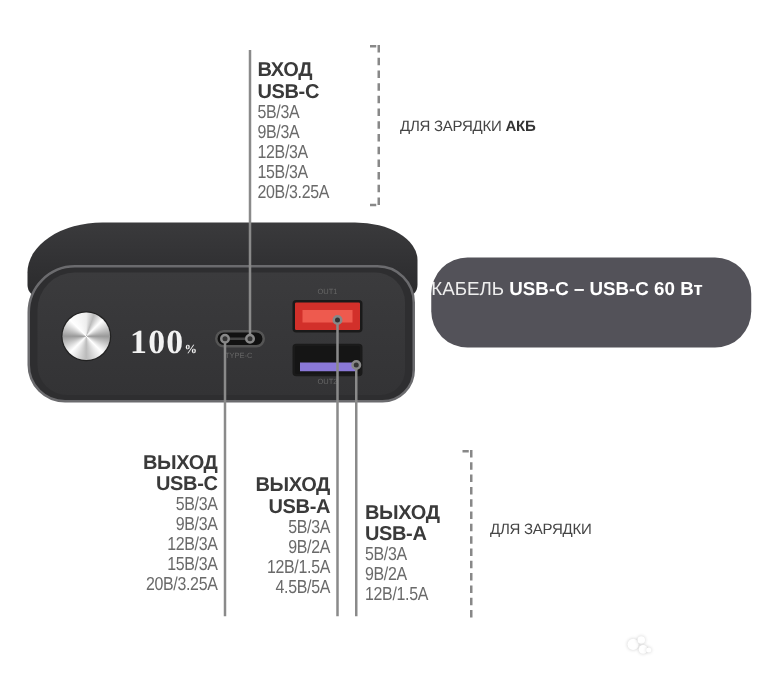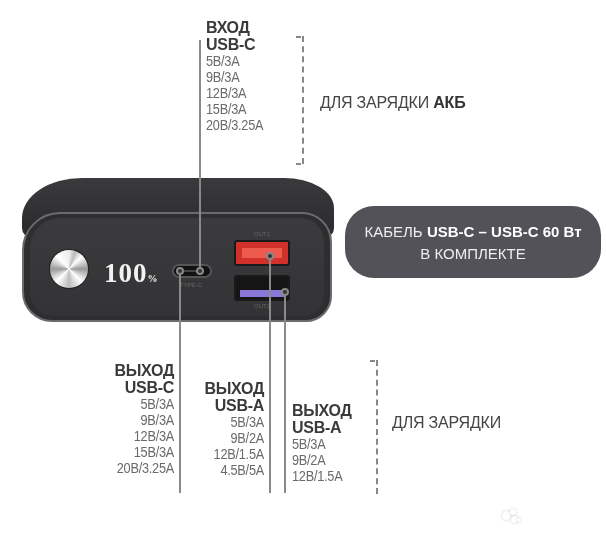--- a/index.html
+++ b/index.html
@@ -5,23 +5,23 @@
   html,body{margin:0;padding:0;background:#fff;}
   body{width:606px;height:540px;position:relative;overflow:hidden;font-family:"Liberation Sans",sans-serif;}
   .spec{position:absolute;font-family:"Liberation Sans",sans-serif;color:#555;font-size:15px;line-height:16px;letter-spacing:-0.3px;}
   .spec .t{font-weight:bold;color:#3a3a3a;font-size:16px;line-height:17px;}
   .spec .v{font-weight:normal;color:#6a6a6a;transform:scaleX(0.85);transform-origin:left;white-space:nowrap;}
   .spec.right .v{transform-origin:right;}
   .spec.right{text-align:right;}
   .vline{position:absolute;width:2px;background:#8a8a8a;}
   .dash{position:absolute;border-left:2px dashed #888;}
   .dashcap{position:absolute;height:2px;width:5px;background:#888;}
-  .label{position:absolute;color:#444;font-size:16px;letter-spacing:-0.2px;white-space:nowrap;}
+  .label{position:absolute;color:#444;font-size:12px;letter-spacing:-0.2px;white-space:nowrap;}
   .label b{color:#333;}
-  .banner{position:absolute;left:345px;top:206px;width:256px;height:72px;background:#535259;color:#eee;text-align:center;font-size:15px;line-height:22px;box-sizing:border-box;padding-top:15px;border-radius:29px;}
+  .banner{position:absolute;left:345px;top:206px;width:256px;height:72px;background:#535259;color:#eee;font-size:15px;line-height:22px;box-sizing:border-box;padding-top:15px;border-radius:29px;}
   .banner b{color:#fff;}
   
   .bank-top{position:absolute;left:22px;top:178px;width:312px;height:60px;background:linear-gradient(#3a3a3c,#2a2a2c);border-radius:60px 50px 10px 10px / 40px 30px 10px 10px;}
   .bank-face{position:absolute;left:22px;top:212px;width:310px;height:110px;background:#2e2e30;border-radius:38px 30px 26px 30px;border:2px solid #6b6b6e;box-sizing:border-box;}
   .bank-inner{position:absolute;left:30px;top:218px;width:294px;height:98px;background:linear-gradient(#3b3b3d,#333335);border-radius:30px 24px 20px 24px;}
   .btn-power{position:absolute;left:50px;top:250px;width:38px;height:38px;border-radius:50%;background:conic-gradient(#eee 0deg,#bbb 20deg,#fff 45deg,#999 90deg,#fff 135deg,#bbb 180deg,#fff 225deg,#999 270deg,#fff 315deg,#eee 360deg);box-shadow:0 0 0 1px #222;}
   .display{position:absolute;left:104px;top:256px;color:#f2f2f2;font-family:Liberation Serif, serif;font-size:27px;letter-spacing:1px;font-weight:bold;line-height:34px;}
   .display .pct{font-size:10px;letter-spacing:0;}
   .usbc{position:absolute;left:172px;top:264px;width:40px;height:14px;border-radius:8px;background:#111;border:2px solid #555;box-sizing:border-box;}
   .usbc::after{content:"";position:absolute;left:6px;top:4px;width:24px;height:2px;background:#444;border-radius:2px;}
@@ -31,41 +31,40 @@
   .usba-purple::after{content:"";position:absolute;left:4px;top:13px;width:44px;height:7px;background:#8a78d8;}
   .dot{position:absolute;width:8px;height:8px;border-radius:50%;border:2px solid #888;box-sizing:border-box;background:#333;}
   .portlbl{position:absolute;font-size:6px;color:#666;}
   .avito{position:absolute;left:502px;top:503px;color:rgba(255,255,255,0.95);font-size:22px;font-weight:bold;text-shadow:0 0 3px rgba(0,0,0,0.18);}
   .avito .bubbles{display:inline-block;width:22px;position:relative;height:14px;}
   .avito .bubbles i{position:absolute;border-radius:50%;background:#fff;box-shadow:0 0 3px rgba(0,0,0,0.2);}
 </style>
 </head>
 <body>
 
-<div class="spec" style="left:206px;top:19px;">
+<div class="spec" style="left:206px;top:48px;">
   <div class="t">ВХОД</div>
   <div class="t">USB-C</div>
   <div class="v">5В/3А</div>
   <div class="v">9В/3А</div>
   <div class="v">12В/3А</div>
   <div class="v">15В/3А</div>
   <div class="v">20В/3.25А</div>
 </div>
 
 <div class="dash" style="left:302px;top:36px;height:128px;"></div>
 <div class="dashcap" style="left:296px;top:36px;"></div>
 <div class="dashcap" style="left:296px;top:163px;"></div>
 
 <div class="label" style="left:320px;top:94px;">
   <span>ДЛЯ ЗАРЯДКИ </span><b>АКБ</b>
 </div>
 
 <div class="banner">
   <div><span>КАБЕЛЬ </span><b>USB-C – USB-C 60 Вт</b></div>
-  <div>В КОМПЛЕКТЕ</div>
 </div>
 
 <div>
   <div class="bank-top"></div>
   <div class="bank-face"></div>
   <div class="bank-inner"></div>
   <div class="btn-power"></div>
   <div class="display"><span>100</span><span class="pct">%</span></div>
   <div class="usbc"></div>
   <div class="portlbl" style="left:180px;top:282px;">TYPE-C</div>

